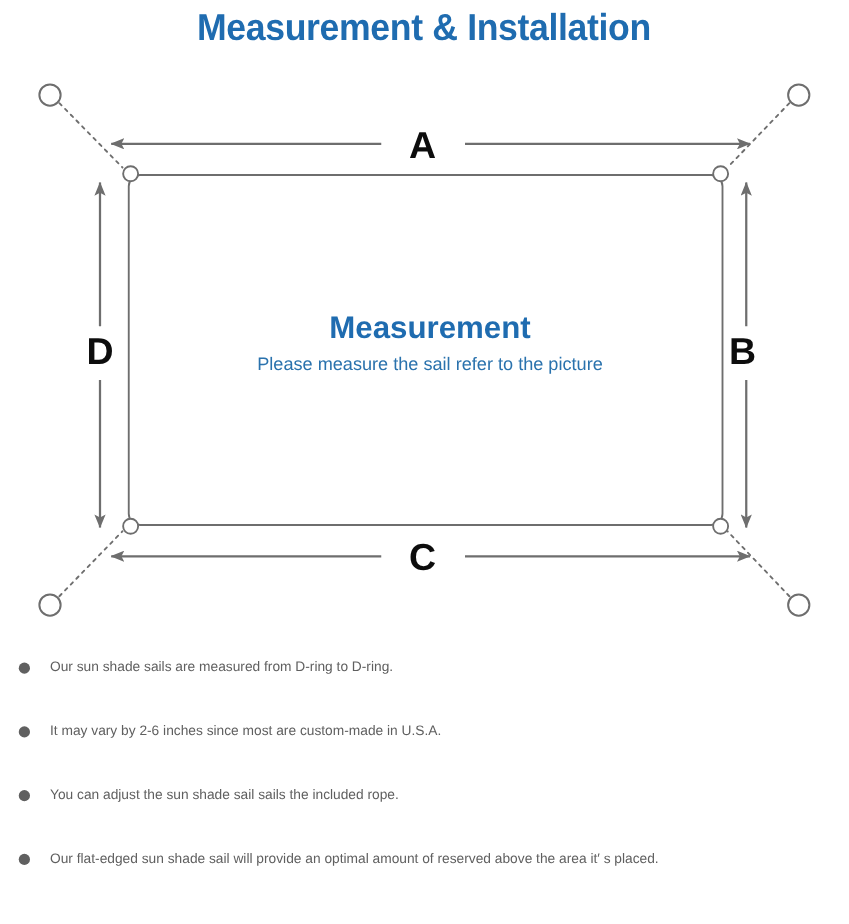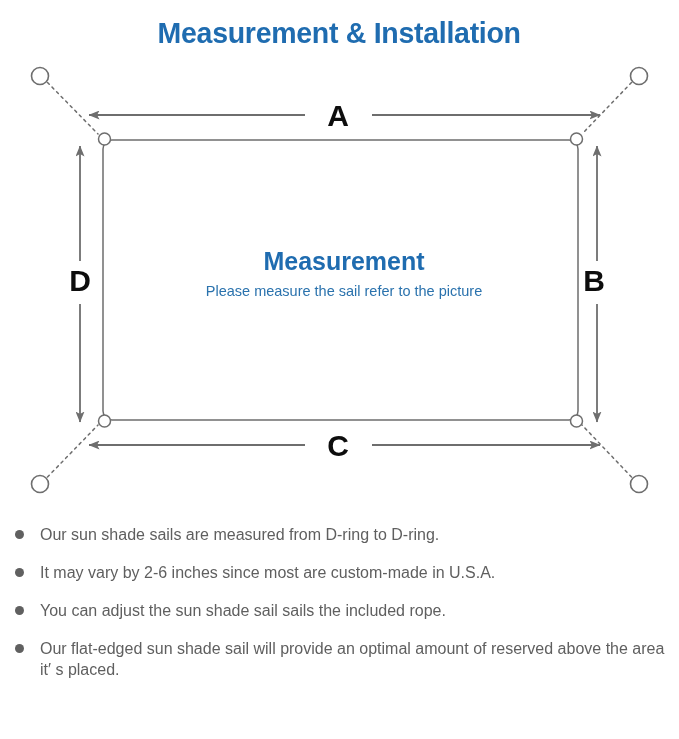--- a/index.html
+++ b/index.html
@@ -12,25 +12,26 @@
     height: 739px;
     position: relative;
     overflow: hidden;
     font-family: "Liberation Sans", sans-serif;
     -webkit-font-smoothing: antialiased;
   }
 
   
   #title-bar {
     position: absolute;
-    top: 16px;
+    top: 0;
     left: 0;
     width: 679px;
     height: 46px;
     display: flex;
+    align-items: center;
     justify-content: center;
   }
   #page-title {
     font-size: 30px;
     font-weight: bold;
     color: #1f6cb0;
     letter-spacing: -0.3px;
     white-space: nowrap;
     transform: scaleX(0.95);
   }
@@ -75,26 +76,26 @@
     height: 215px;
     padding: 0;
     margin: 0;
     list-style: none;
   }
   .note-item {
     position: relative;
     padding-left: 28px;
     margin: 0 14px 0 12px;
     color: #5f5f5f;
-    font-size: 16px;
+    font-size: 11px;
     line-height: 21px;
     letter-spacing: 0px;
   }
   .note-item + .note-item {
-    margin-top: 17px;
+    margin-top: 30px;
   }
   .note-bullet {
     position: absolute;
     left: 3px;
     top: 6px;
     width: 9px;
     height: 9px;
     border-radius: 50%;
     background: #606060;
   }

